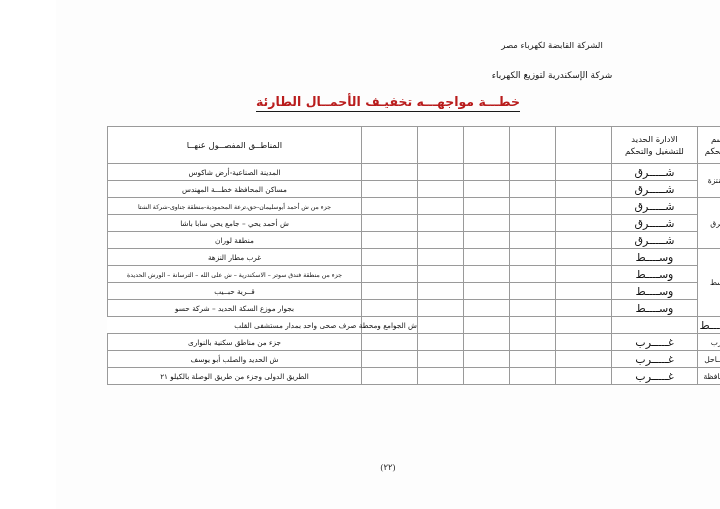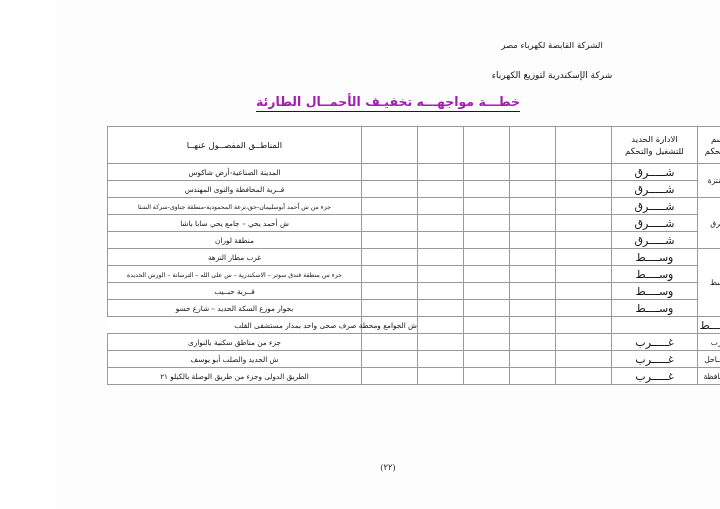--- a/index.html
+++ b/index.html
@@ -61,21 +61,21 @@
   }
 
   .doc-title {
     position: absolute;
     top: 94px;
     left: 0;
     right: 0;
     text-align: center;
     font-size: 12.5px;
     font-weight: bold;
-    color: #a21caf;
+    color: #b91c1c;
     letter-spacing: 0.4px;
     direction: rtl;
   }
   .doc-title .underline {
     border-bottom: 1px solid #1a1a1a;
     padding-bottom: 2px;
   }
 
   
   .table-wrap {
@@ -202,21 +202,21 @@
             <td class="c-blank"></td>
             <td class="cell-area">المدينة الصناعية-أرض شاكوس</td>
           </tr>
           <tr class="d-row">
             <td class="cell-admin">شـــــرق</td>
             <td class="c-blank"></td>
             <td class="c-blank"></td>
             <td class="c-blank"></td>
             <td class="c-blank"></td>
             <td class="c-blank"></td>
-            <td class="cell-area">قــرية المحافظة والنوى المهندس</td>
+            <td class="cell-area">مساكن المحافظة خطـــة المهندس</td>
           </tr>
           <tr class="d-row">
             <td class="cell-sector" rowspan="3">شرق</td>
             <td class="cell-admin">شـــــرق</td>
             <td class="c-blank"></td>
             <td class="c-blank"></td>
             <td class="c-blank"></td>
             <td class="c-blank"></td>
             <td class="c-blank"></td>
             <td class="cell-area small">جزء من ش أحمد أبوسليمان-حق،ترعة المحمودية-منطقة جناوى-شركة الشتا</td>
@@ -267,21 +267,21 @@
             <td class="c-blank"></td>
             <td class="cell-area">قــرية حبــيب</td>
           </tr>
           <tr class="d-row">
             <td class="cell-admin">وســــط</td>
             <td class="c-blank"></td>
             <td class="c-blank"></td>
             <td class="c-blank"></td>
             <td class="c-blank"></td>
             <td class="c-blank"></td>
-            <td class="cell-area">بجوار موزع السكة الحديد – شارع حسو</td>
+            <td class="cell-area">بجوار موزع السكة الحديد – شركة حسو</td>
           </tr>
           <tr class="d-row">
             <td class="cell-admin">وســــط</td>
             <td class="c-blank"></td>
             <td class="c-blank"></td>
             <td class="c-blank"></td>
             <td class="c-blank"></td>
             <td class="c-blank"></td>
             <td class="cell-area">ش الجوامع ومحطة صرف صحى واحد بمدار مستشفى القلب</td>
           </tr>

